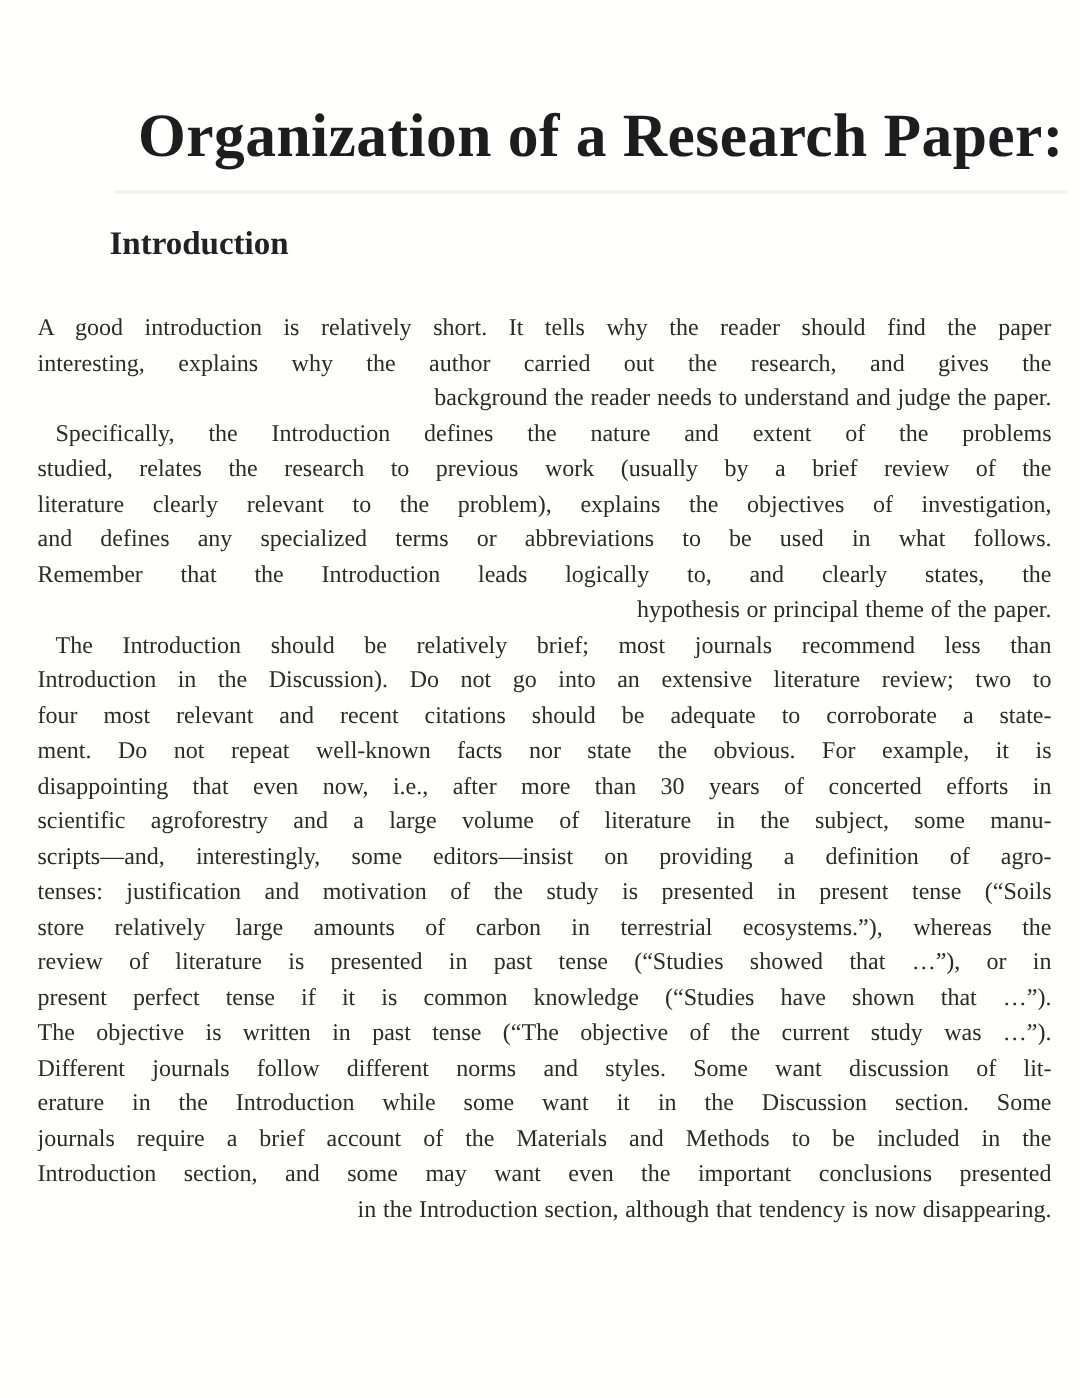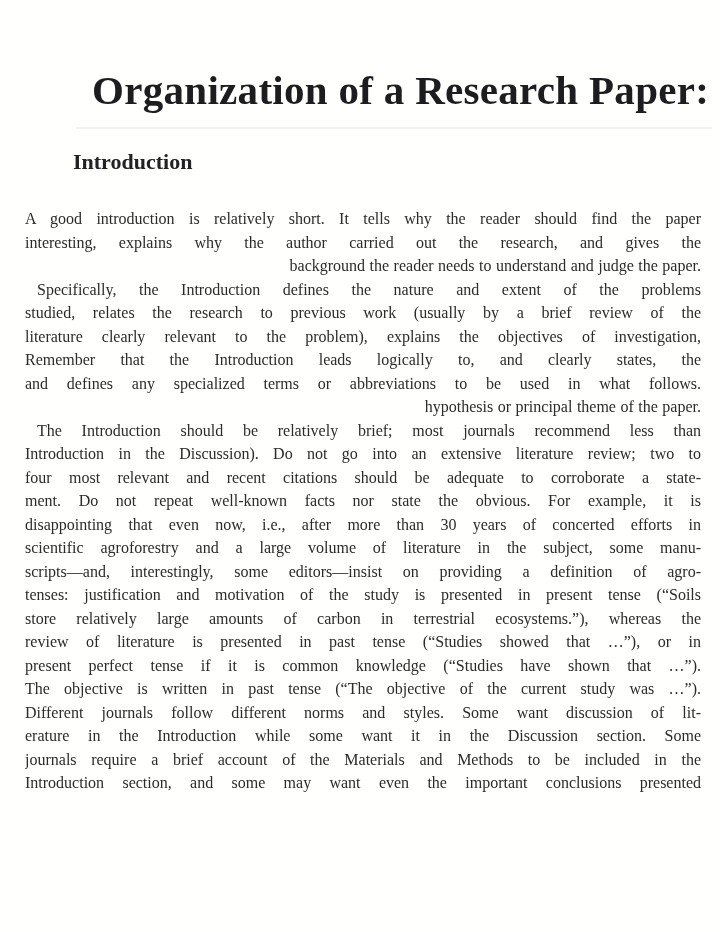--- a/index.html
+++ b/index.html
@@ -80,36 +80,37 @@
   <div class="body-text" style="color: rgb(43, 43, 41);">
       <div class="paragraph">
         <div class="line">A good introduction is relatively short. It tells why the reader should find the paper</div>
         <div class="line">interesting, explains why the author carried out the research, and gives the</div>
         <div class="line last">background the reader needs to understand and judge the paper.</div>
       </div>
       <div class="paragraph">
         <div class="line indent">Specifically, the Introduction defines the nature and extent of the problems</div>
         <div class="line">studied, relates the research to previous work (usually by a brief review of the</div>
         <div class="line">literature clearly relevant to the problem), explains the objectives of investigation,</div>
+        <div class="line">and defines any specialized terms or abbreviations to be used in what follows.</div>
         <div class="line">Remember that the Introduction leads logically to, and clearly states, the</div>
-        <div class="line">and defines any specialized terms or abbreviations to be used in what follows.</div>
         <div class="line last">hypothesis or principal theme of the paper.</div>
       </div>
       <div class="paragraph">
         <div class="line indent">The Introduction should be relatively brief; most journals recommend less than</div>
         <div class="line">Introduction in the Discussion). Do not go into an extensive literature review; two to</div>
         <div class="line">four most relevant and recent citations should be adequate to corroborate a state-</div>
         <div class="line">ment. Do not repeat well-known facts nor state the obvious. For example, it is</div>
         <div class="line">disappointing that even now, i.e., after more than 30 years of concerted efforts in</div>
         <div class="line">scientific agroforestry and a large volume of literature in the subject, some manu-</div>
         <div class="line">scripts—and, interestingly, some editors—insist on providing a definition of agro-</div>
         <div class="line">tenses: justification and motivation of the study is presented in present tense (“Soils</div>
         <div class="line">store relatively large amounts of carbon in terrestrial ecosystems.”), whereas the</div>
         <div class="line">review of literature is presented in past tense (“Studies showed that …”), or in</div>
         <div class="line">present perfect tense if it is common knowledge (“Studies have shown that …”).</div>
         <div class="line">The objective is written in past tense (“The objective of the current study was …”).</div>
         <div class="line">Different journals follow different norms and styles. Some want discussion of lit-</div>
         <div class="line">erature in the Introduction while some want it in the Discussion section. Some</div>
         <div class="line">journals require a brief account of the Materials and Methods to be included in the</div>
         <div class="line">Introduction section, and some may want even the important conclusions presented</div>
+        <div class="line last">in the Introduction section, although that tendency is now disappearing.</div>
       </div>
     </div>
 </div>
 
 </body></html>

